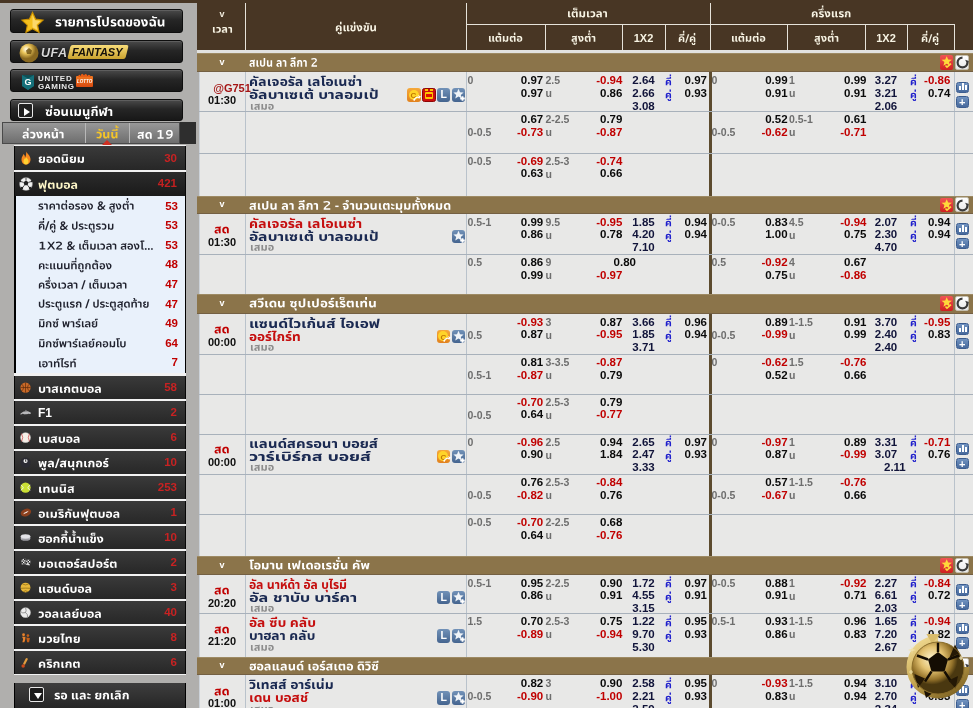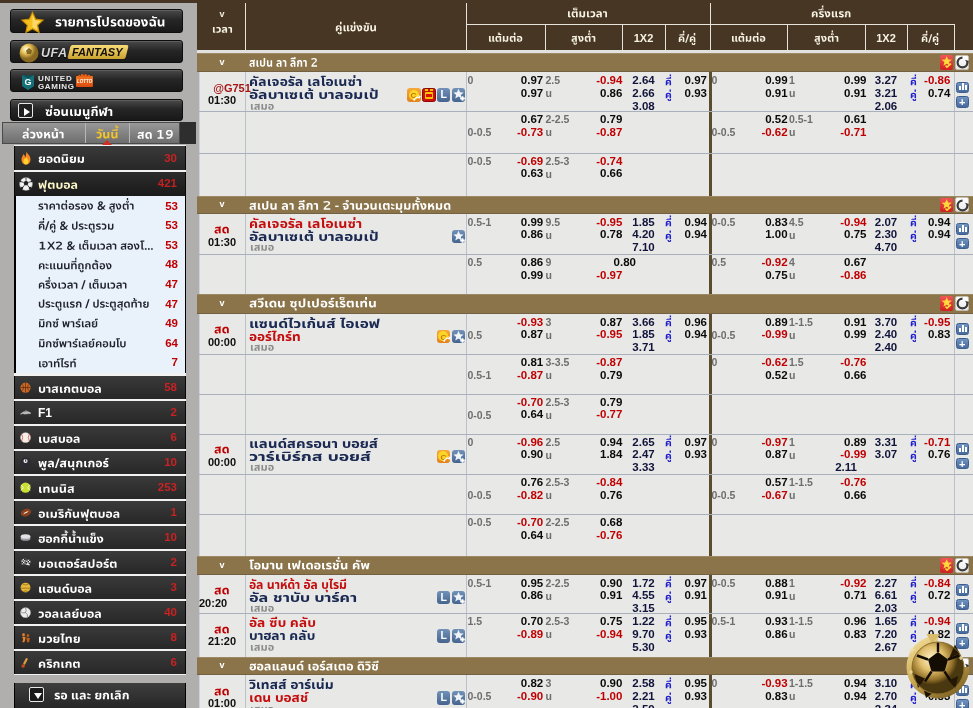--- a/index.html
+++ b/index.html
@@ -1522,21 +1522,21 @@
 <div class="op" style="left:664.5px;top:448.4px;width:42.5px;text-align:right">0.93</div>
 <div class="hl" style="left:711.5px;top:436.8px">0</div>
 <div class="on" style="left:707.0px;top:435.7px;width:80.6px;text-align:right">-0.97</div>
 <div class="op" style="left:707.0px;top:448.4px;width:80.6px;text-align:right">0.87</div>
 <div class="hl" style="left:789.0px;top:436.8px">1</div>
 <div class="op" style="left:784.5px;top:435.7px;width:82.0px;text-align:right">0.89</div>
 <div class="hl" style="left:789.0px;top:449.5px">u</div>
 <div class="on" style="left:784.5px;top:448.4px;width:82.0px;text-align:right">-0.99</div>
 <div class="ox2" style="left:856.0px;top:435.7px;width:60.0px;text-align:center">3.31</div>
 <div class="ox2" style="left:856.0px;top:448.4px;width:60.0px;text-align:center">3.07</div>
-<div class="ox2" style="left:816px;top:461.1px;width:60.0px;text-align:center">2.11</div>
+<div class="ox2" style="left:884px;top:461.1px;width:60.0px;">2.11</div>
 <svg class="th" style="left:909.5px;top:435.3px;width:6.9px;height:14.5px" viewBox="0 0 6.87 14.54">
       <g transform="scale(0.4038,0.4038)" fill="#2222cc">
         <use href="#g4" x="0" y="27.7939"></use>
         <use href="#g23" x="17" y="27.7939"></use>
         <use href="#g17" x="17" y="27.7939"></use>
       </g>
     </svg>
 <div class="on" style="left:909.5px;top:435.7px;width:40.8px;text-align:right">-0.71</div>
 <svg class="th" style="left:909.5px;top:448.0px;width:6.9px;height:14.5px" viewBox="0 0 6.87 14.54">
       <g transform="scale(0.4038,0.4038)" fill="#2222cc">
@@ -1607,21 +1607,21 @@
         <path d="M11.4 3.4 L11.4 7.4 L7.4 7.4" fill="none" stroke="#3a3a3a" stroke-width="0"></path>
         <path d="M12.6 4.2 L8.6 4.2 L12.6 8.2 Z" fill="#3a3a3a" transform="rotate(18 10.5 5.5)"></path>
       </svg>
     </div>
 <svg class="th" style="left:214.3px;top:581.3px;width:15.4px;height:17.3px" viewBox="0 0 15.38 17.31">
       <g transform="scale(0.4808,0.4808)" fill="#c00000">
         <use href="#g21" x="0" y="27.7939"></use>
         <use href="#g38" x="16" y="27.7939"></use>
       </g>
     </svg>
-<div class="tim" style="left:199px;top:596.6px;width:46px;text-align:left">20:20</div>
+<div class="tim" style="left:199px;top:596.6px;width:46px;text-align:center">20:20</div>
 <svg class="th" style="left:249.0px;top:574.5px;width:98.0px;height:18.0px" viewBox="0 0 98.00 18.00">
       <g transform="scale(0.4689,0.5000)" fill="#c50f0f">
         <use href="#g20" x="0" y="27.7939"></use>
         <use href="#g10" x="15" y="27.7939"></use>
         <use href="#g2" x="15" y="27.7939"></use>
         <use href="#g11" x="38" y="27.7939"></use>
         <use href="#g3" x="55" y="27.7939"></use>
         <use href="#g37" x="66" y="27.7939"></use>
         <use href="#g39" x="82" y="27.7939"></use>
         <use href="#g38" x="82" y="27.7939"></use>

